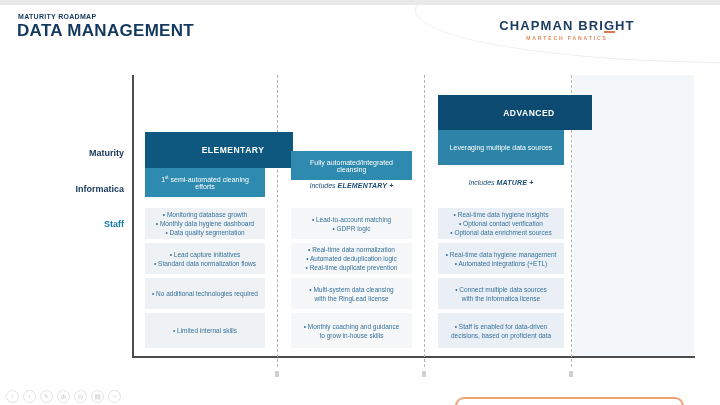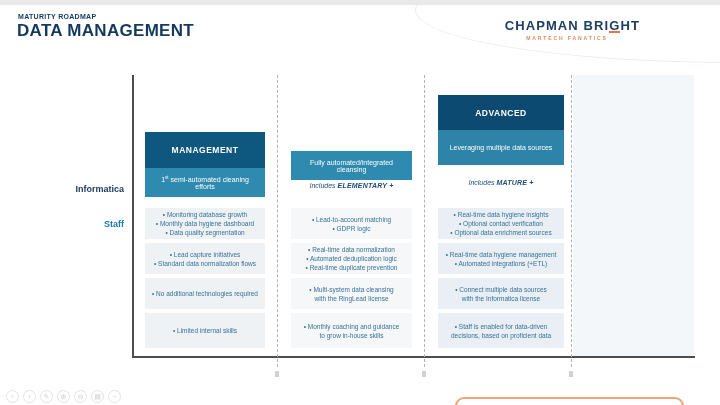--- a/index.html
+++ b/index.html
@@ -9,41 +9,41 @@
     font-family:"Liberation Sans", sans-serif;
   }
   
   .eyebrow { position:absolute; left:18px; top:8px; font-size:7px; font-weight:bold;
              color:#13395e; letter-spacing:.3px; }
   .title   { position:absolute; left:17px; top:16px; font-size:17px; font-weight:bold;
              color:#13395e; letter-spacing:.3px; }
   .arc { position:absolute; left:415px; top:-48px; width:640px; height:104px;
          border:1px solid #ececec; border-radius:50%; }
   .logo { position:absolute; top:13px; left:494px; width:146px; text-align:center; }
-  .brand { font-size:13px; font-weight:bold; color:#1d3d61; letter-spacing:1.1px; white-space:nowrap;text-align:right; }
+  .brand { font-size:13px; font-weight:bold; color:#1d3d61; letter-spacing:1.1px; white-space:nowrap; }
   .brand .g-mark { display:inline-block; border-bottom:2px solid #e0764a; line-height:11px; }
   .tagline { margin-top:2px; font-size:5px; color:#e08a5f; letter-spacing:1.9px; font-weight:bold; }
 
   
   .future { position:absolute; left:573px; top:70px; width:121px; height:281px; background:#f4f7fa; }
   .vaxis  { position:absolute; left:132px; top:70px; width:2px; height:282px; background:#4d4d4d; }
   .haxis  { position:absolute; left:132px; top:351px; width:563px; height:2px; background:#4d4d4d; }
   .dash   { position:absolute; top:70px; height:292px; width:0; border-left:1px dashed #b3b3b3; }
   .d1 {left:277px;} .d2 {left:424px;} .d3 {left:571px;}
   .tick   { position:absolute; top:366px; width:4px; height:6px; background:#c2c2c2; opacity:.75; }
   .t1 {left:275px;} .t2 {left:422px;} .t3 {left:569px;}
 
   
   .rowlabel { position:absolute; left:0; width:124px; text-align:right;
               font-weight:bold; font-size:9px; }
   .rl-navy { color:#16375c; } .rl-teal { color:#147aa6; }
 
   
   .levelbox { position:absolute; display:flex; align-items:center; justify-content:center;
-              color:#fff; font-weight:bold; font-size:8.5px; letter-spacing:.5px; text-align:center; }
+              color:#fff; font-weight:bold; font-size:8.5px; letter-spacing:.5px; text-align:center;padding-left:28px; }
   .capbox   { position:absolute; display:flex; align-items:center; justify-content:center;
               color:#fff; font-size:7px; text-align:center; padding:0 7px; box-sizing:border-box; }
   .capbox sup { font-size:4.5px; vertical-align:super; }
   .includes { position:absolute; font-size:7px; font-style:italic; color:#1c4d74; text-align:center; }
   .includes b { letter-spacing:.2px; }
 
   .hd1 { left:145px; top:127px; width:120px; height:36px; background:#0e5880; }
   .cb1 { left:145px; top:163px; width:120px; height:29px; background:#2e8aae; }
   .hd2 { left:291px; top:110px; width:121px; height:36px; background:#0f5a80; }
   .cb2 { left:291px; top:146px; width:121px; height:29px; background:#2e8aae; }
@@ -89,24 +89,25 @@
   <div class="future"></div>
   <div class="vaxis"></div>
   <div class="haxis"></div>
   <div class="dash d1"></div>
   <div class="dash d2"></div>
   <div class="dash d3"></div>
   <div class="tick t1"></div>
   <div class="tick t2"></div>
   <div class="tick t3"></div>
 
+  <div class="rowlabel rl-navy" style="top:143px">Maturity</div>
   <div class="rowlabel rl-navy" style="top:179px">Informatica</div>
   <div class="rowlabel rl-teal" style="top:214px">Staff</div>
 
-  <div class="levelbox hd1">MANAGEMENT</div>
+  <div class="levelbox hd1">ELEMENTARY</div>
   <div class="capbox cb1">
       <span><span>1</span><sup>st</sup><span> semi-automated cleaning efforts</span></span>
     </div>
   <div class="cell c1 r-data">
     <div>• Monitoring database growth</div>
     <div>• Monthly data hygiene dashboard</div>
     <div>• Data quality segmentation</div>
   </div>
   <div class="cell c1 r-proc">
     <div>• Lead capture initiatives</div>

